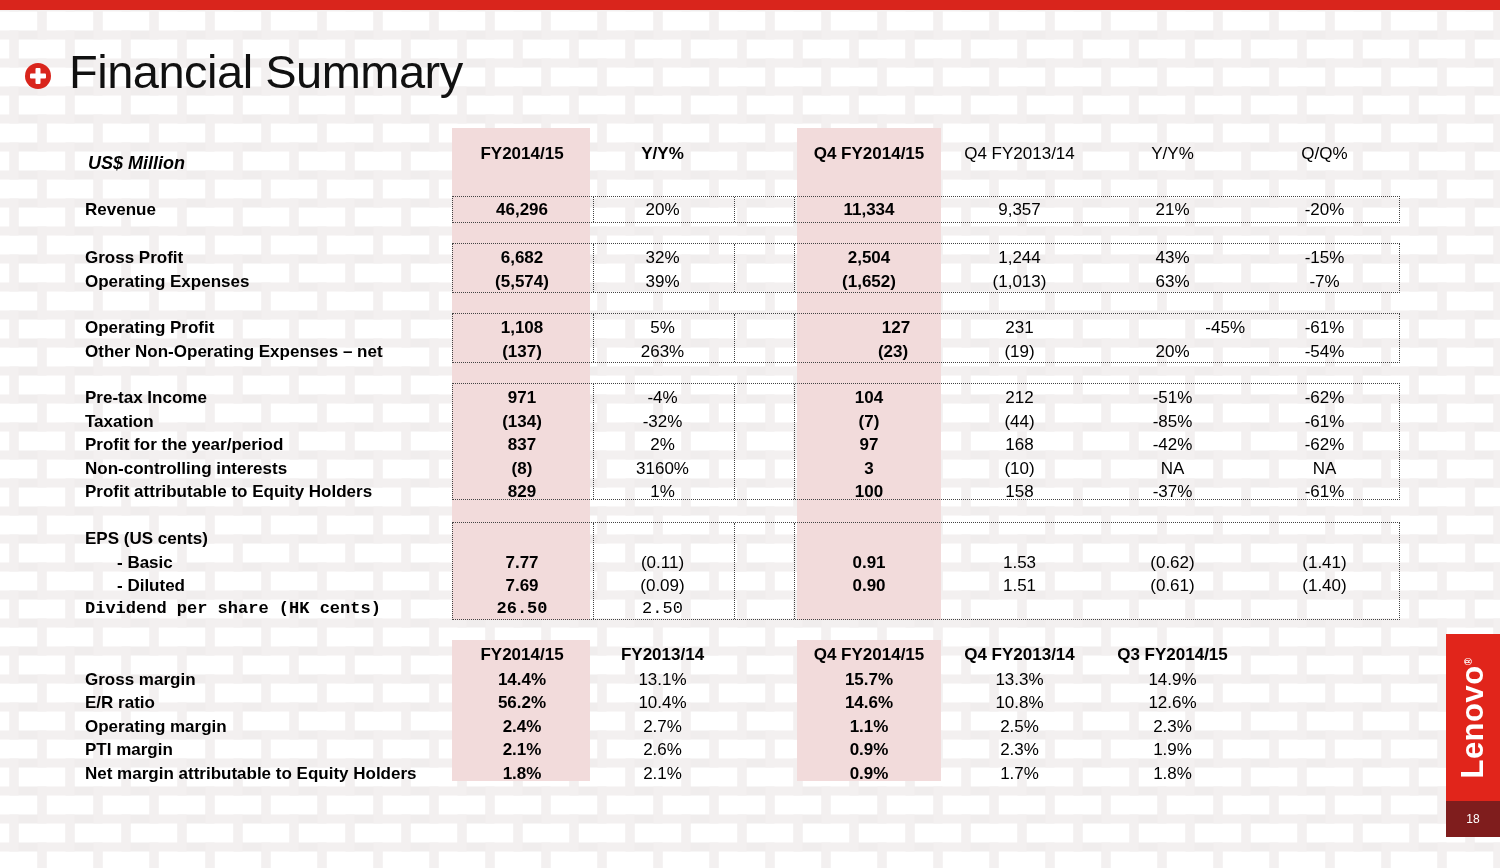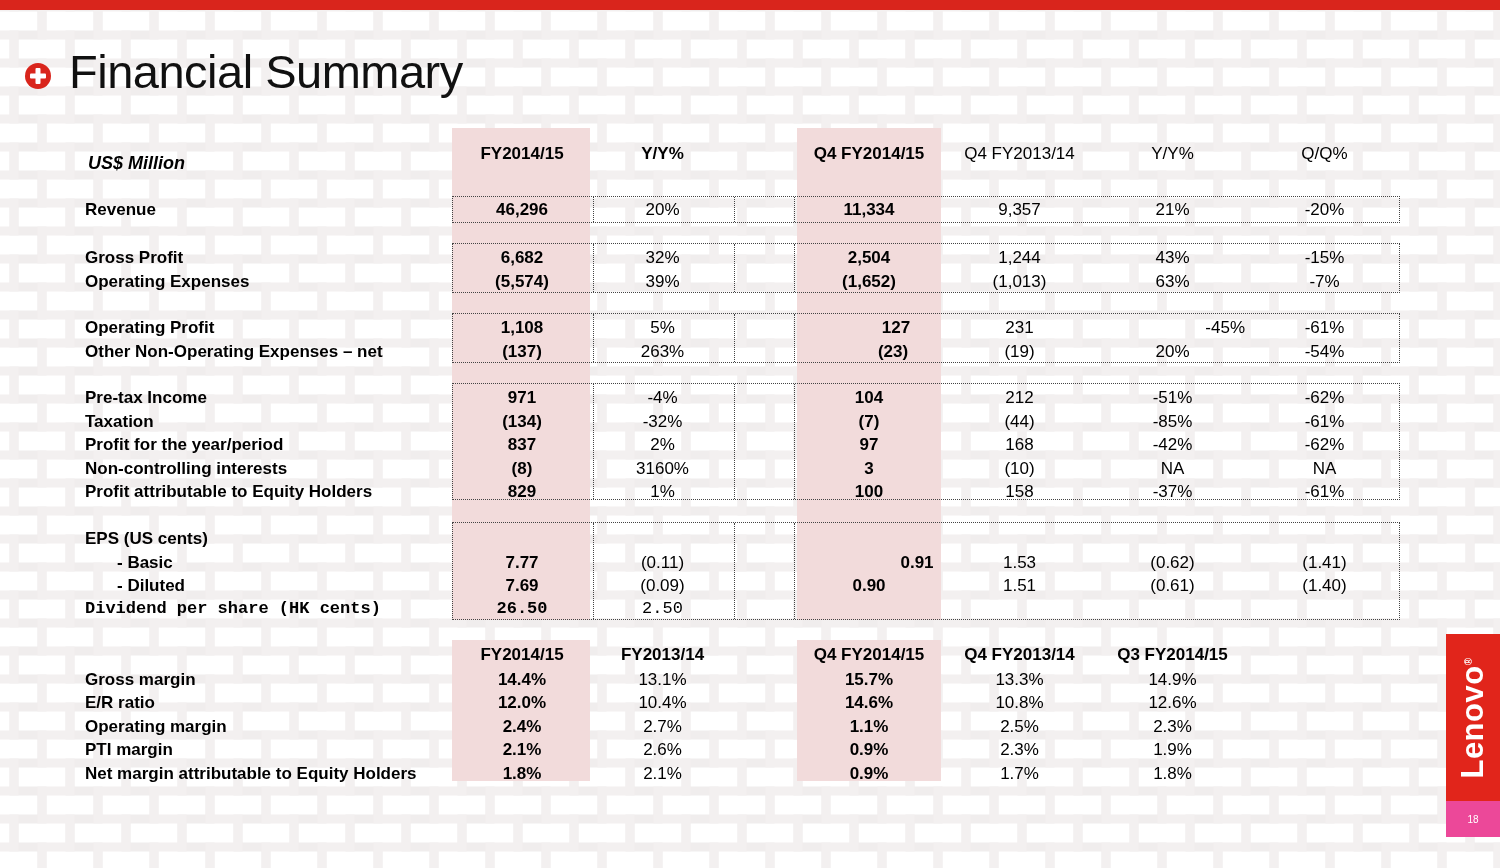--- a/index.html
+++ b/index.html
@@ -45,21 +45,21 @@
   }
   .logo-text{
     position:absolute;left:50%;top:50%;
     transform:translate(-50%,-50%) rotate(-90deg);
     color:#fff;font-size:31px;font-weight:700;letter-spacing:0.5px;
     white-space:nowrap;
   }
   .logo-text sup{font-size:10px;vertical-align:super;}
   .page-box{
     position:absolute;left:1446px;top:801px;width:54px;height:36px;
-    background:#ec4899;color:#fff;font-size:10px;
+    background:#7f1d1d;color:#fff;font-size:12px;
     display:flex;align-items:center;justify-content:center;
   }
 </style>
 </head>
 <body>
 
 <div class="slide">
 
   <svg class="bg-pattern" width="1500" height="868">
     <defs>
@@ -229,21 +229,21 @@
           <span class="cellv" style="left: 507px; width: 141px;"></span>
           <span class="cellv b" style="left: 712px; width: 144px;"></span>
           <span class="cellv" style="left: 862px; width: 145px;"></span>
           <span class="cellv" style="left: 1015px; width: 145px;"></span>
           <span class="cellv" style="left: 1167px; width: 145px;"></span>
         </div>
         <div class="t-row" style="top: 551px;">
           <span class="lbl indent">- Basic</span>
           <span class="cellv b" style="left: 367px; width: 140px;">7.77</span>
           <span class="cellv" style="left: 507px; width: 141px;">(0.11)</span>
-          <span class="cellv b" style="left: 712px; width: 144px; padding-left: 48px;">0.91</span>
+          <span class="cellv b" style="left: 712px; width: 144px;">0.91</span>
           <span class="cellv" style="left: 862px; width: 145px;">1.53</span>
           <span class="cellv" style="left: 1015px; width: 145px;">(0.62)</span>
           <span class="cellv" style="left: 1167px; width: 145px;">(1.41)</span>
         </div>
         <div class="t-row" style="top: 574px;">
           <span class="lbl indent">- Diluted</span>
           <span class="cellv b" style="left: 367px; width: 140px;">7.69</span>
           <span class="cellv" style="left: 507px; width: 141px;">(0.09)</span>
           <span class="cellv b" style="left: 712px; width: 144px;">0.90</span>
           <span class="cellv" style="left: 862px; width: 145px;">1.51</span>
@@ -273,21 +273,21 @@
         <div class="t-row" style="top: 668px;">
           <span class="lbl">Gross margin</span>
           <span class="cellv b" style="left: 367px; width: 140px;">14.4%</span>
           <span class="cellv" style="left: 507px; width: 141px;">13.1%</span>
           <span class="cellv b" style="left: 712px; width: 144px;">15.7%</span>
           <span class="cellv" style="left: 862px; width: 145px;">13.3%</span>
           <span class="cellv" style="left: 1015px; width: 145px;">14.9%</span>
         </div>
         <div class="t-row" style="top: 691px;">
           <span class="lbl">E/R ratio</span>
-          <span class="cellv b" style="left: 367px; width: 140px;">12.0%</span>
+          <span class="cellv b" style="left: 367px; width: 140px;">56.2%</span>
           <span class="cellv" style="left: 507px; width: 141px;">10.4%</span>
           <span class="cellv b" style="left: 712px; width: 144px;">14.6%</span>
           <span class="cellv" style="left: 862px; width: 145px;">10.8%</span>
           <span class="cellv" style="left: 1015px; width: 145px;">12.6%</span>
         </div>
         <div class="t-row" style="top: 715px;">
           <span class="lbl">Operating margin</span>
           <span class="cellv b" style="left: 367px; width: 140px;">2.4%</span>
           <span class="cellv" style="left: 507px; width: 141px;">2.7%</span>
           <span class="cellv b" style="left: 712px; width: 144px;">1.1%</span>

